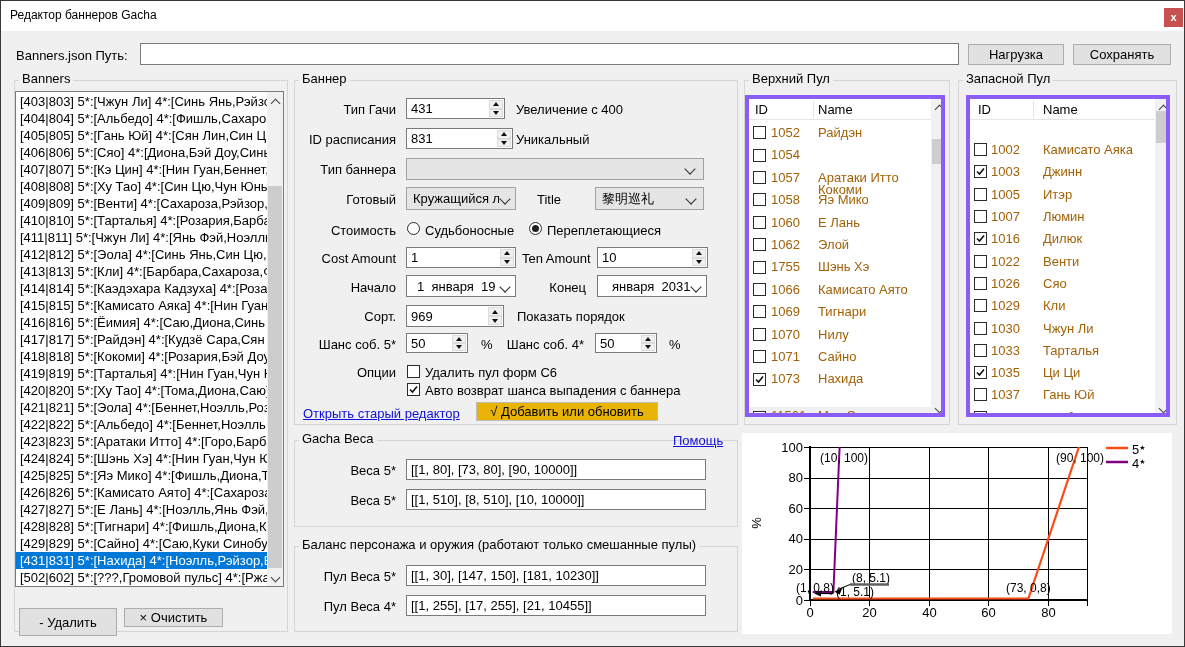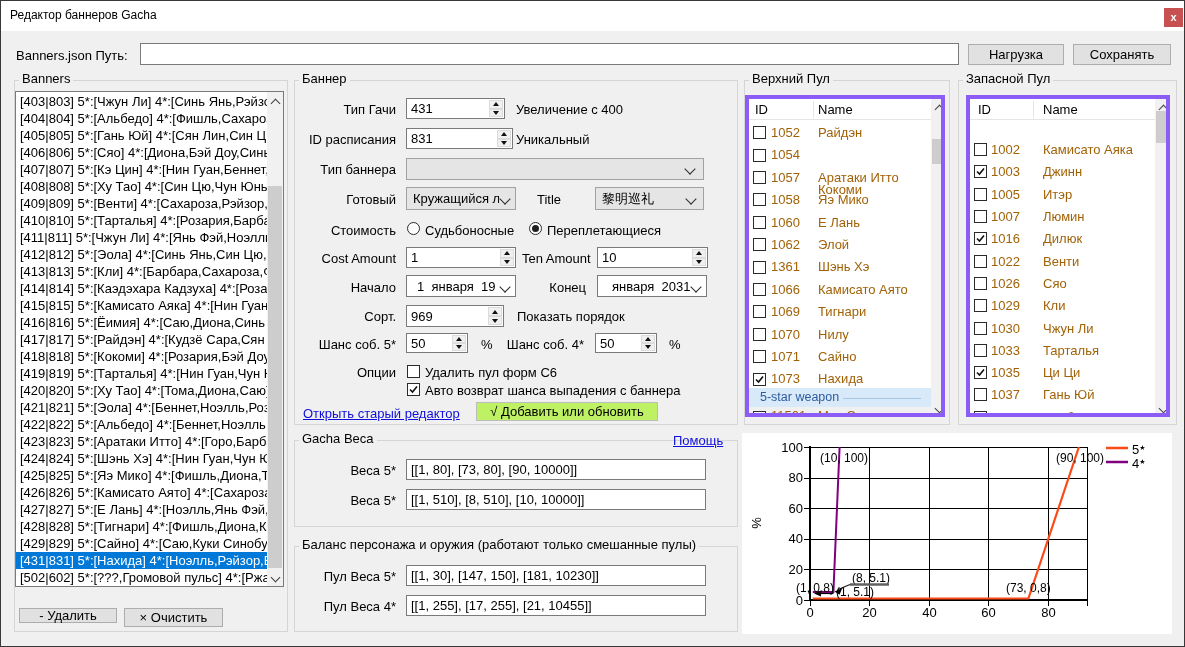--- a/index.html
+++ b/index.html
@@ -127,21 +127,21 @@
 <div>[429|829] 5*:[Сайно] 4*:[Саю,Куки Синобу,Сян Лин]</div>
 <div class="sel">[431|831] 5*:[Нахида] 4*:[Ноэлль,Рэйзор,Бэй Доу]</div>
 <div>[502|602] 5*:[???,Громовой пульс] 4*:[Ржавый лук]</div>
 </div>
 
 <div class="sbar" style="left:267px;top:92px;width:16px;height:494px;"></div>
 <div class="chev-u" style="left:272px;top:100px;"></div>
 <div class="thumb" style="left:268px;top:186px;width:14px;height:382px;"></div>
 <div class="chev-d" style="left:272px;top:574px;"></div>
 
-<div class="btn" style="left:19px;top:608px;width:98px;height:15px;">- Удалить</div>
+<div class="btn" style="left:19px;top:608px;width:98px;height:28px;">- Удалить</div>
 <div class="btn" style="left:124px;top:608px;width:99px;height:19px;">× Очистить</div>
 
 <div class="rlbl" style="left:296px;top:102px;width:100px;">Тип Гачи</div>
 <div class="spin" style="left:406px;top:98px;width:99px;height:21px;">
     <span class="v">431</span>
  <span class="ud">
       <span class="u">
         <i class="tri-up"></i>
       </span>
       <span class="d">
@@ -268,21 +268,21 @@
 <div class="cb" style="left:407px;top:365px;"></div>
 <div class="lbl" style="left:425px;top:365px;">Удалить пул форм С6</div>
 <div class="cb" style="left:407px;top:383px;">
  <svg width="11" height="11" viewBox="0 0 11 11">
       <polyline points="2,5.5 4.5,8 9,2.5" fill="none" stroke="#101010" stroke-width="1.6"></polyline>
     </svg>
   </div>
 <div class="lbl" style="left:425px;top:383px;">Авто возврат шанса выпадения с баннера</div>
 
 <div class="link" style="left:303px;top:406px;">Открыть старый редактор</div>
-<div class="btn" style="left:476px;top:402px;width:182px;height:19px;background:#bef264;border-color:#bcbcbc;">√ Добавить или обновить</div>
+<div class="btn" style="left:476px;top:402px;width:182px;height:19px;background:#eab308;border-color:#bcbcbc;">√ Добавить или обновить</div>
 
 <div class="rlbl" style="left:296px;top:463px;width:100px;">Веса 5*</div>
 <div class="tb" style="left:406px;top:459px;width:300px;height:21px;">[[1, 80], [73, 80], [90, 10000]]</div>
 <div class="rlbl" style="left:296px;top:493px;width:100px;">Веса 5*</div>
 <div class="tb" style="left:406px;top:489px;width:300px;height:21px;">[[1, 510], [8, 510], [10, 10000]]</div>
 
 <div class="rlbl" style="left:296px;top:569px;width:100px;">Пул Веса 5*</div>
 <div class="tb" style="left:406px;top:565px;width:300px;height:21px;">[[1, 30], [147, 150], [181, 10230]]</div>
 <div class="rlbl" style="left:296px;top:599px;width:100px;">Пул Веса 4*</div>
 <div class="tb" style="left:406px;top:595px;width:300px;height:21px;">[[1, 255], [17, 255], [21, 10455]]</div>
@@ -308,45 +308,41 @@
  <div class="cb" style="left:4px;top:94.4px;"></div>
     <div class="pool-row idtxt" style="left:22px;top:93.2px;">1058</div>
     <div class="pool-row idtxt" style="left:69px;top:93.2px;">Яэ Мико</div>
  <div class="cb" style="left:4px;top:116.8px;"></div>
     <div class="pool-row idtxt" style="left:22px;top:115.6px;text-align:right;">1060</div>
     <div class="pool-row idtxt" style="left:69px;top:115.6px;">Е Лань</div>
  <div class="cb" style="left:4px;top:139.2px;"></div>
     <div class="pool-row idtxt" style="left:22px;top:138.0px;">1062</div>
     <div class="pool-row idtxt" style="left:69px;top:138.0px;">Элой</div>
  <div class="cb" style="left:4px;top:161.6px;"></div>
-    <div class="pool-row idtxt" style="left:22px;top:160.4px;">1361</div>
+    <div class="pool-row idtxt" style="left:22px;top:160.4px;">1755</div>
     <div class="pool-row idtxt" style="left:69px;top:160.4px;">Шэнь Хэ</div>
  <div class="cb" style="left:4px;top:184.0px;"></div>
     <div class="pool-row idtxt" style="left:22px;top:182.8px;">1066</div>
     <div class="pool-row idtxt" style="left:69px;top:182.8px;">Камисато Аято</div>
  <div class="cb" style="left:4px;top:206.4px;"></div>
     <div class="pool-row idtxt" style="left:22px;top:205.2px;">1069</div>
     <div class="pool-row idtxt" style="left:69px;top:205.2px;">Тигнари</div>
  <div class="cb" style="left:4px;top:228.8px;"></div>
     <div class="pool-row idtxt" style="left:22px;top:227.6px;">1070</div>
     <div class="pool-row idtxt" style="left:69px;top:227.6px;">Нилу</div>
  <div class="cb" style="left:4px;top:251.2px;"></div>
     <div class="pool-row idtxt" style="left:22px;top:250.0px;">1071</div>
     <div class="pool-row idtxt" style="left:69px;top:250.0px;">Сайно</div>
  <div class="cb" style="left:4px;top:273.6px;">
       <svg width="11" height="11" viewBox="0 0 11 11">
         <polyline points="2,5.5 4.5,8 9,2.5" fill="none" stroke="#101010" stroke-width="1.6"></polyline>
       </svg>
     </div>
     <div class="pool-row idtxt" style="left:22px;top:272.4px;">1073</div>
     <div class="pool-row idtxt" style="left:69px;top:272.4px;">Нахида</div>
- <div class="sect" style="left:0px;top:289px;width:182px;height:18.5px;">
-      <span class="st" style="left:11px;top:2px;">5-star weapon</span>
-      <span class="sline" style="left:94px;top:10px;width:78px;"></span>
-    </div>
  <div class="abs" style="left:0px;top:307.5px;width:182px;height:12.5px;background:#f0f0f0;"></div>
  <div class="cb" style="left:4px;top:311.5px;"></div>
  <div class="pool-row idtxt" style="left:22px;top:308.5px;">11501</div>
  <div class="pool-row idtxt" style="left:69px;top:308.5px;">Меч Сокола</div>
 </div>
 
 <div class="plist" id="spool" style="left:966px;top:95px;width:204px;height:322px;overflow:hidden;">
  <div class="lbl" style="left:8px;top:3px;">ID</div>
  <div class="lbl" style="left:73px;top:3px;">Name</div>
  <div class="abs" style="left:63px;top:2px;width:1px;height:17px;background:#e5e5e5;"></div>

